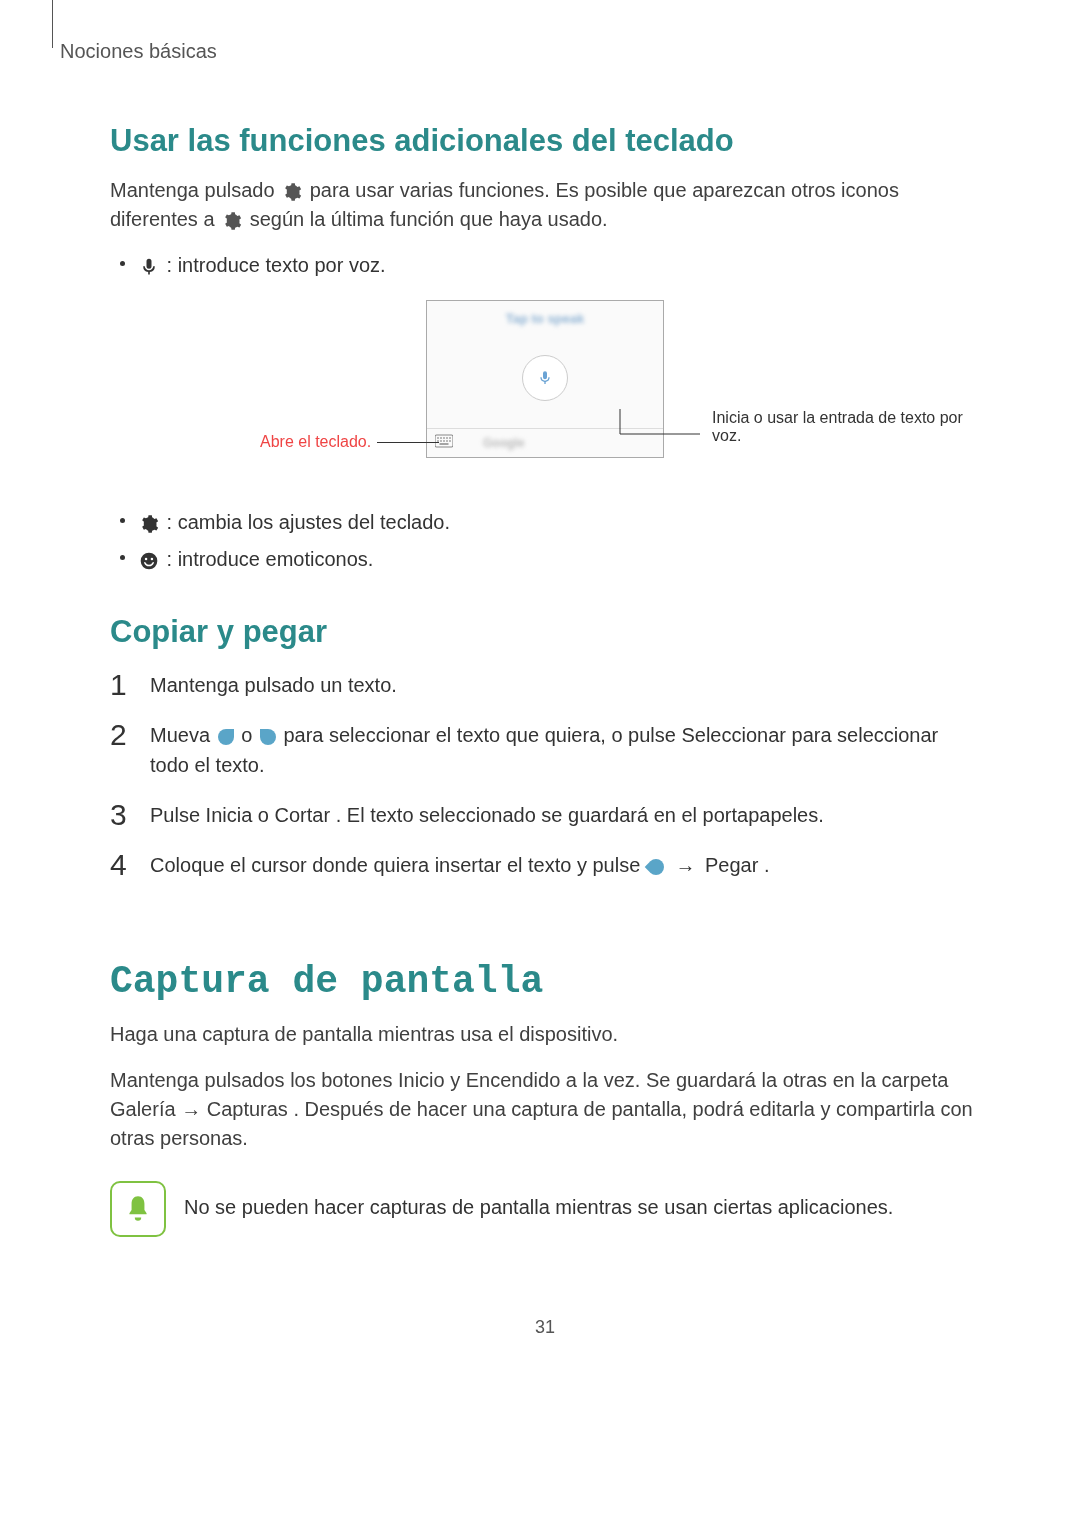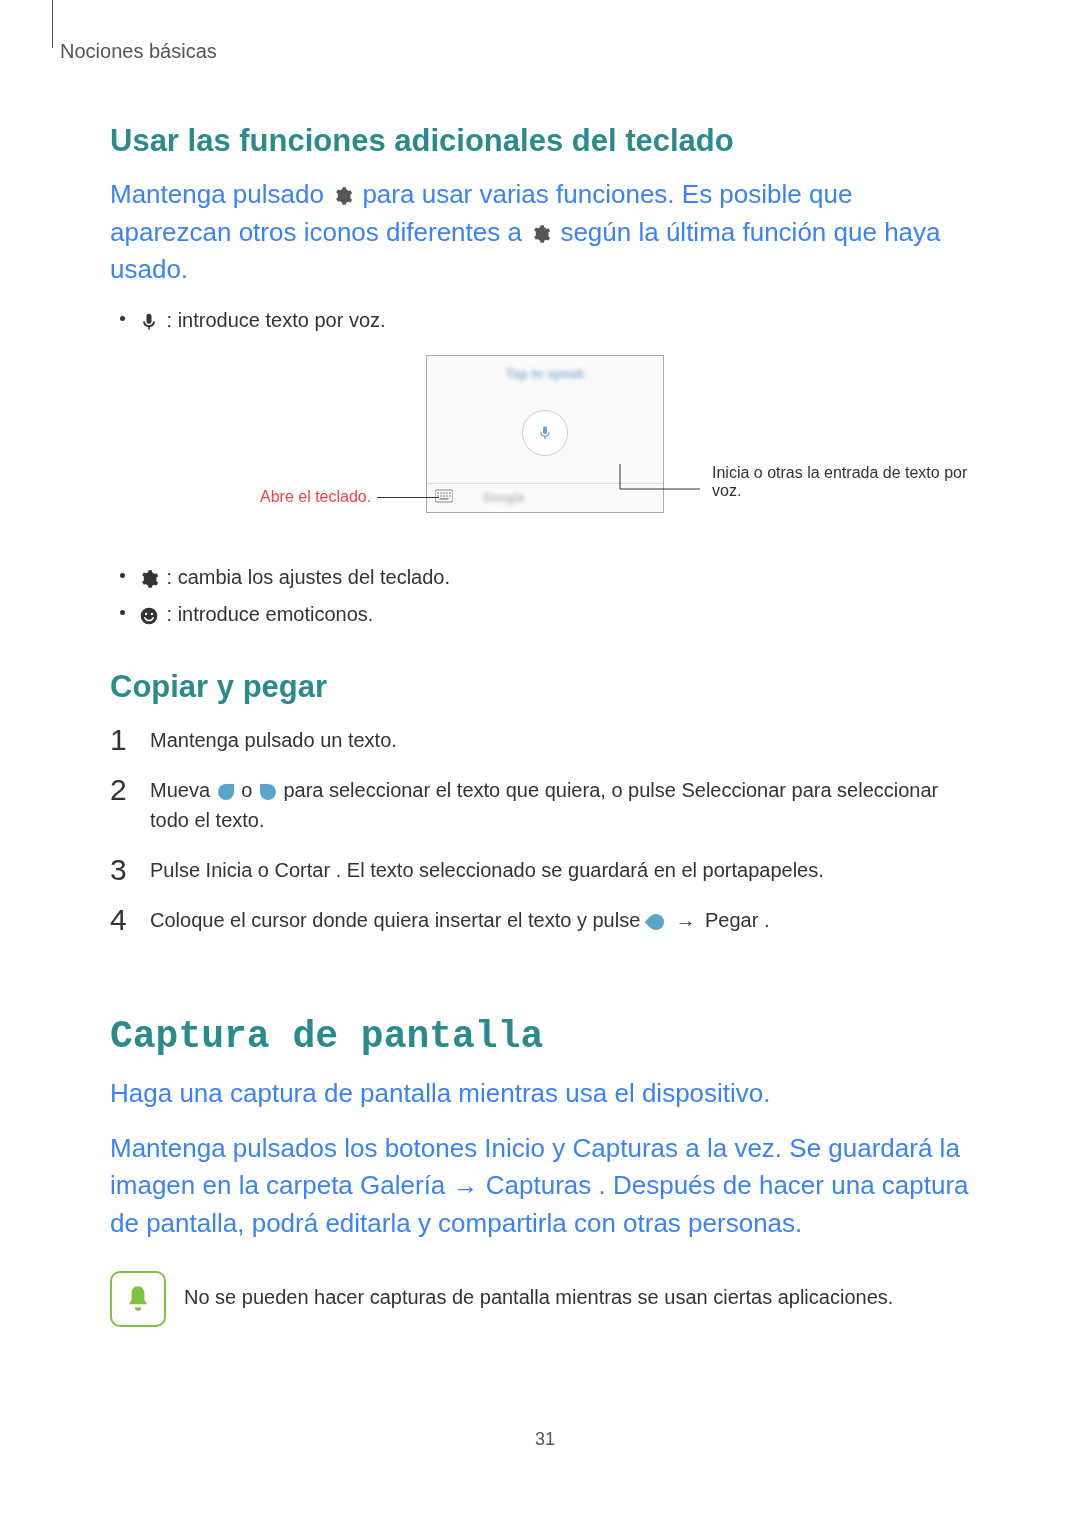--- a/index.html
+++ b/index.html
@@ -35,24 +35,24 @@
     margin: 0 0 14px 0;
   }
   h1.blue {
     color: #2b8a8a;
     font-size: 38px;
     font-weight: bold;
     margin: 80px 0 16px 0;
     font-family: Liberation Mono, monospace;
   }
   p {
-    font-size: 26px;
+    font-size: 20px;
     line-height: 1.45;
     margin: 17px 0;
-    color: #3b82f6;
+    color: #404040;
   }
   .bullet-row {
     display: flex;
     align-items: flex-start;
     gap: 12px;
     margin: 8px 0;
     font-size: 20px;
     line-height: 1.45;
   }
   .bullet-dot {
@@ -215,21 +215,21 @@
     align-items: center;
     justify-content: center;
     flex-shrink: 0;
   }
   .note-icon svg { width: 26px; height: 30px; fill: #7fc241; }
   .note-text { font-size: 20px; line-height: 1.45; padding-top: 12px; }
   .page-number {
     text-align: center;
     font-size: 18px;
     color: #555;
-    margin-top: 102px;
+    margin-top: 80px;
   }
   .bold { font-weight: normal; }
   .arrow { margin: 0 4px; }
 </style>
 </head>
 <body>
 
 <div class="page">
   <div class="left-margin-line"></div>
   <div class="breadcrumb">Nociones básicas</div>
@@ -296,21 +296,21 @@
       <span>Abre el teclado.</span>
       <span class="callout-left-line"></span>
     </div>
     <div class="callout-right">
       <span class="callout-right-lines">
         <svg width="86" height="40">
             <line x1="0" y1="0" x2="0" y2="25" stroke="#333" stroke-width="1"></line>
             <line x1="0" y1="25" x2="80" y2="25" stroke="#333" stroke-width="1"></line>
           </svg>
       </span>
-      <span style="max-width:260px">Inicia o otras la entrada de texto por voz.</span>
+      <span style="max-width:260px">Inicia o usar la entrada de texto por voz.</span>
     </div>
   </div>
 
   <div class="bullet-row">
     <span class="bullet-dot"></span>
     <span>
       <span class="icon-holder gear-icon">
         <svg viewBox="0 0 24 24" fill="#333">
             <path d="M12 8a4 4 0 100 8 4 4 0 000-8zm9 4c0-.6-.05-1.2-.15-1.76l2.1-1.64-2-3.46-2.48.99A8.97 8.97 0 0015.76 4L15.4 1.4h-4L11 4a8.97 8.97 0 00-2.71 1.13L5.8 4.14l-2 3.46 2.1 1.64A9.05 9.05 0 005.76 12c0 .6.05 1.2.14 1.76l-2.1 1.64 2 3.46 2.49-.99A8.97 8.97 0 0011 20l.4 2.6h4L15.76 20a8.97 8.97 0 002.71-1.13l2.48.99 2-3.46-2.1-1.64c.1-.56.15-1.16.15-1.76z"></path>
           </svg>
@@ -373,21 +373,21 @@
         <span>.</span>
       </span>
     </li>
   </ol>
 
   <h1 class="blue">Captura de pantalla</h1>
 
   <p>Haga una captura de pantalla mientras usa el dispositivo.</p>
 
   <p>
-    <span>Mantenga pulsados los botones Inicio y Capturas a la vez. Se guardará la imagen en la carpeta </span>
+    <span>Mantenga pulsados los botones Inicio y Encendido a la vez. Se guardará la otras en la carpeta </span>
     <span class="bold">Galería</span>
     <span> → </span>
     <span class="bold">Capturas</span>
     <span>. Después de hacer una captura de pantalla, podrá editarla y compartirla con otras personas.</span>
   </p>
 
   <div class="note-box">
     <div class="note-icon">
       <svg viewBox="0 0 24 28">
           <path d="M12 2C8 2 6 5 6 9v6l-2 3v1h16v-1l-2-3V9c0-4-2-7-6-7zm-3 20a3 3 0 006 0H9z"></path>

